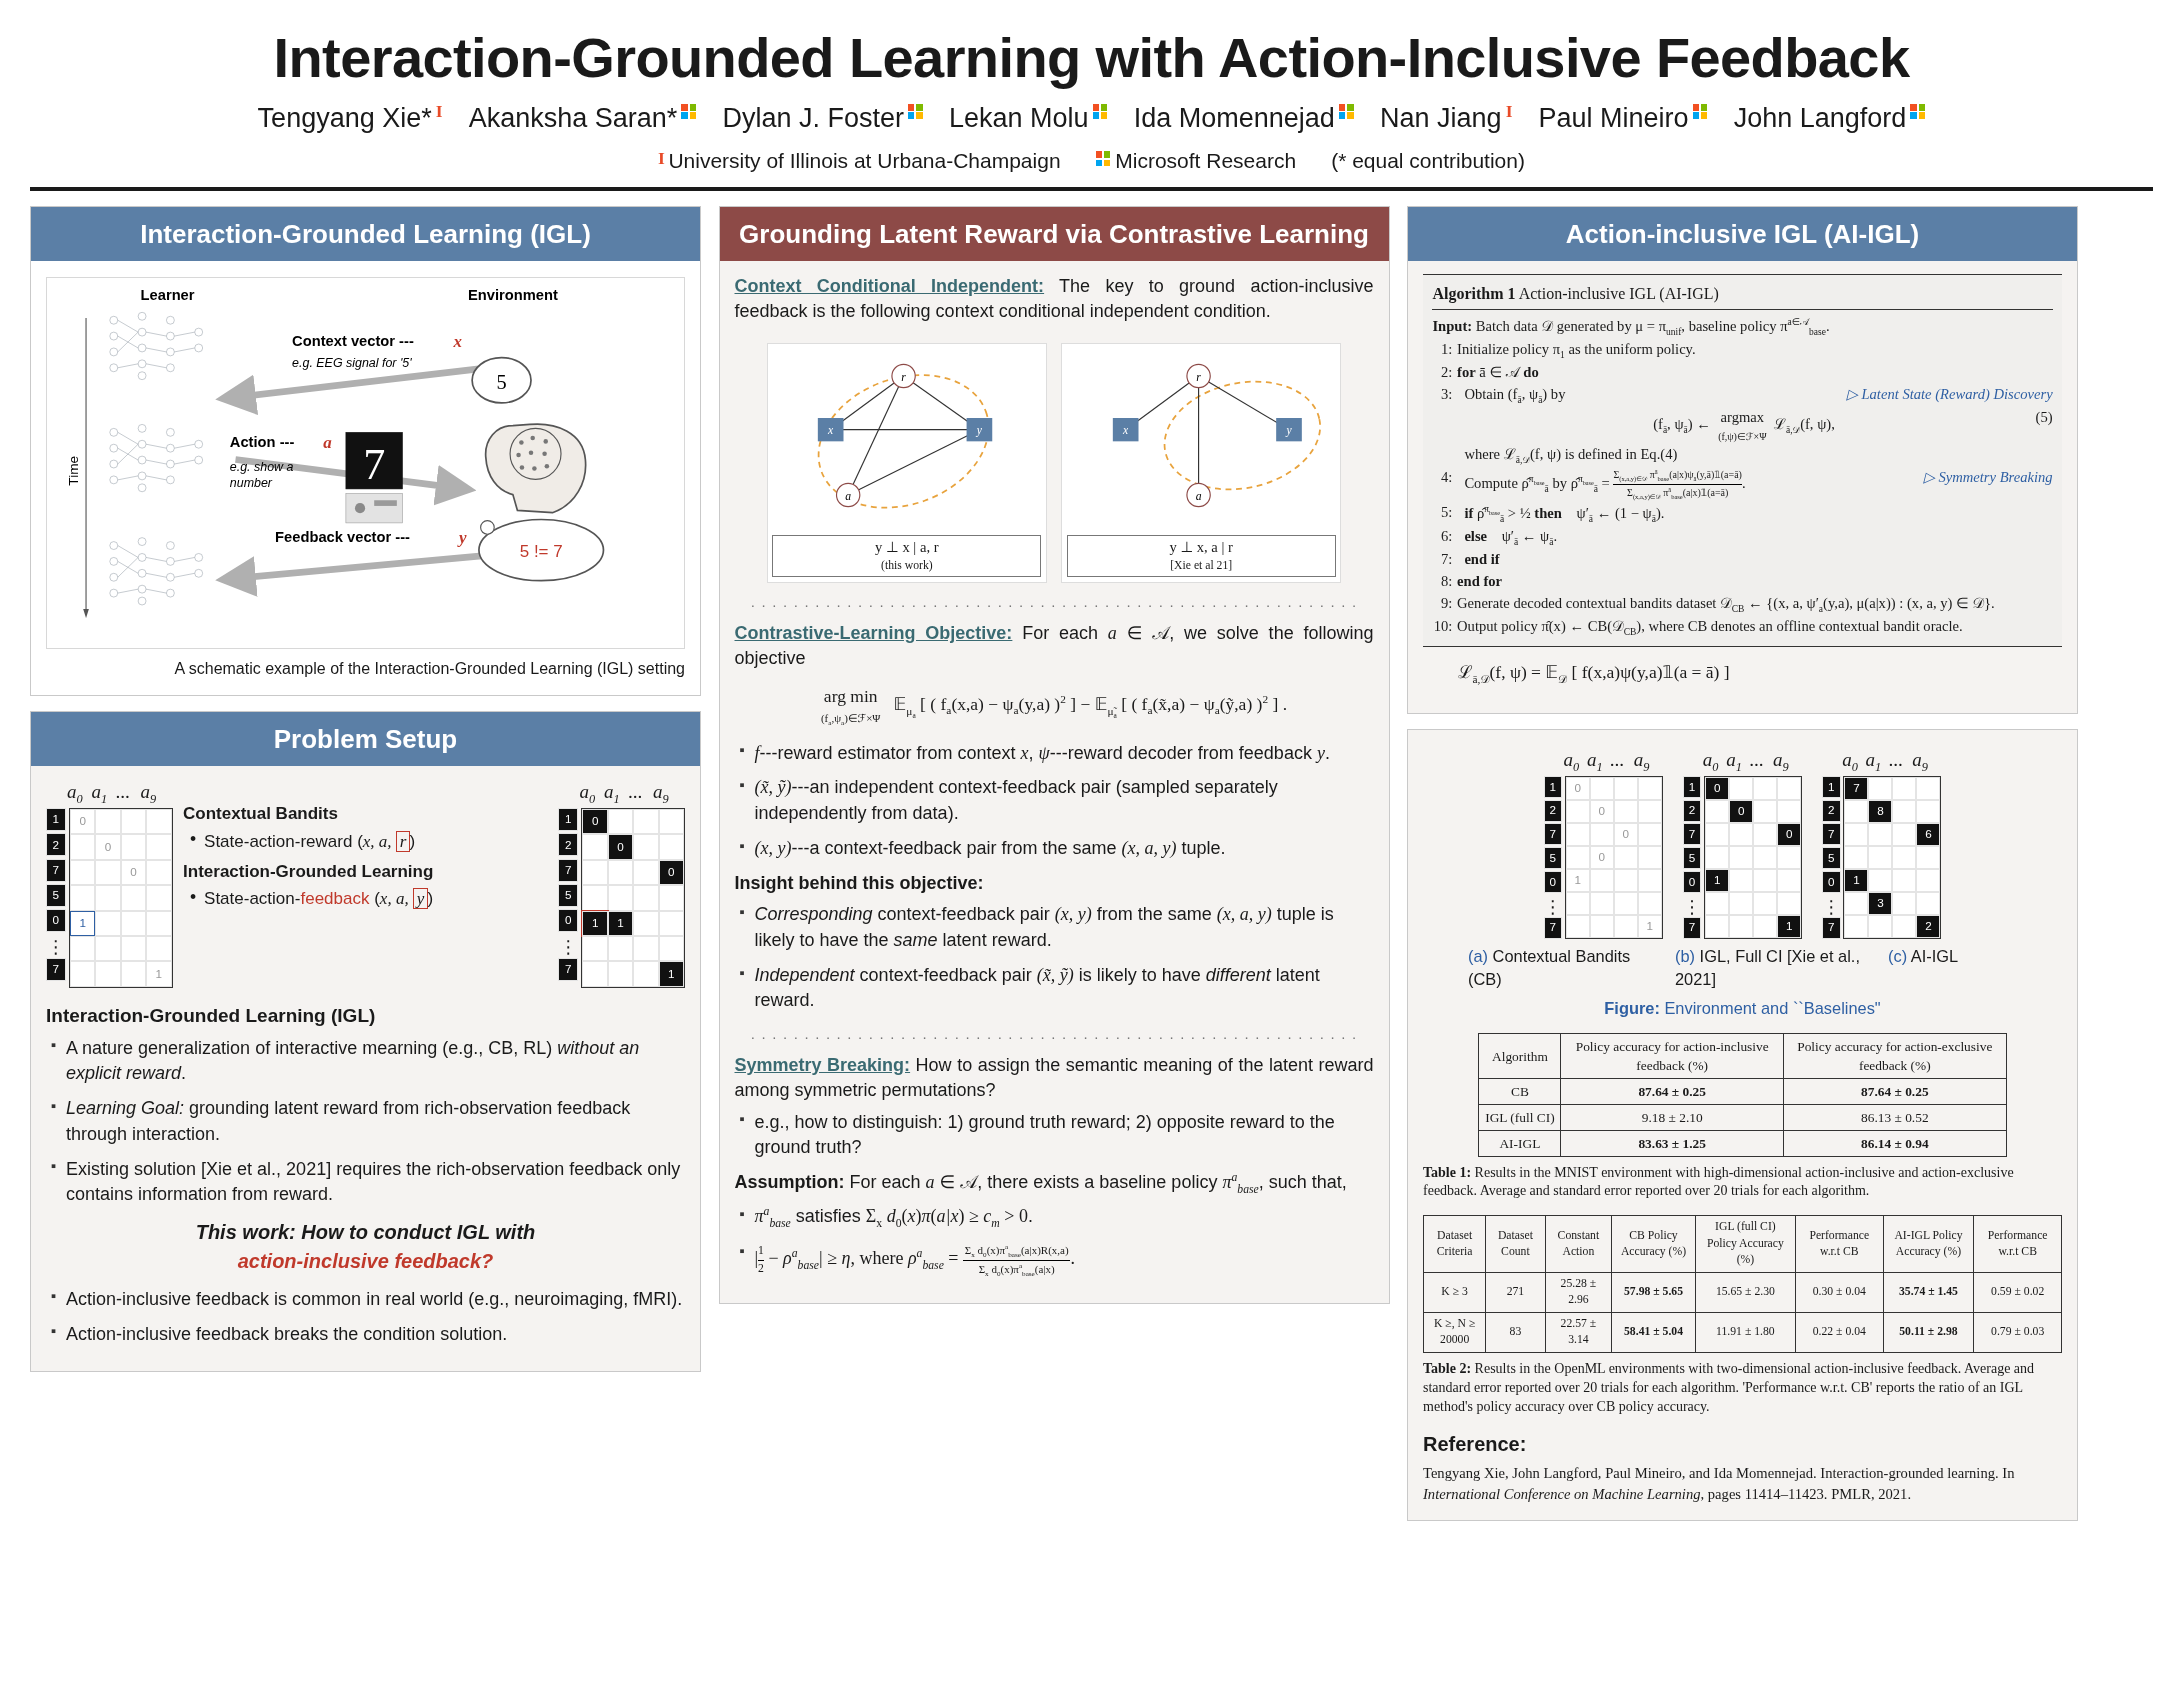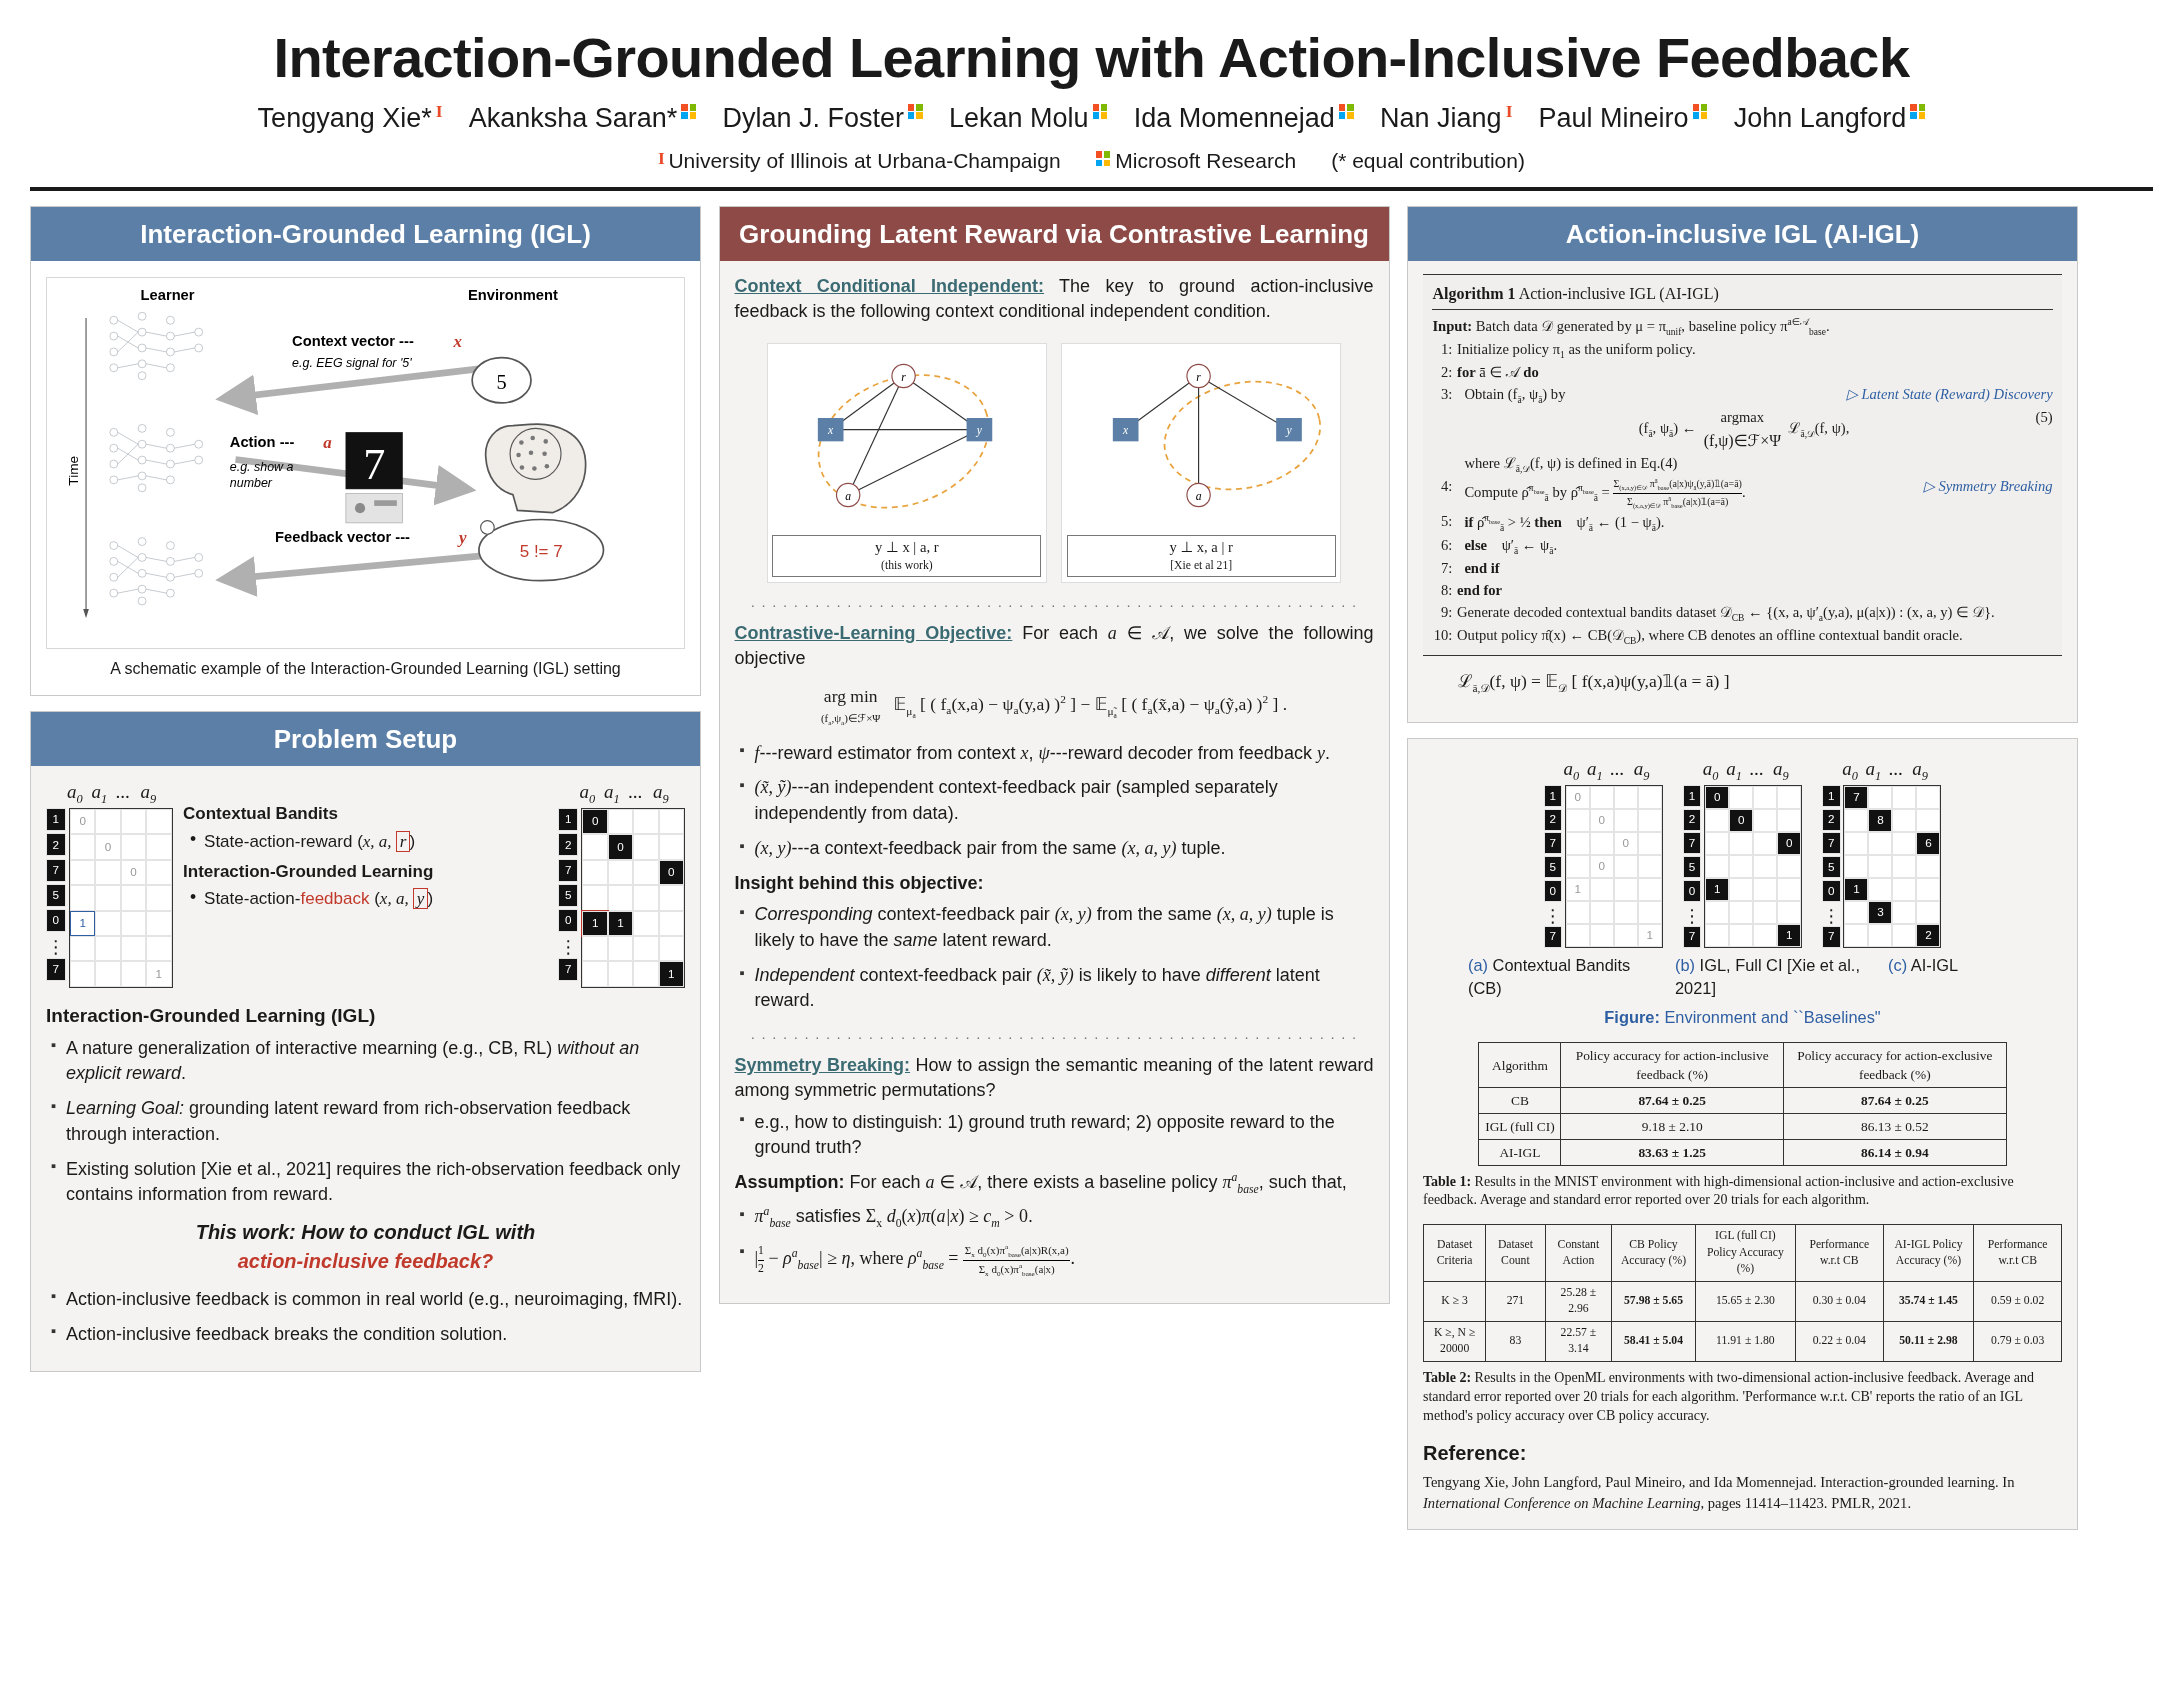--- a/index.html
+++ b/index.html
@@ -61,21 +61,21 @@
   .ital{font-style:italic;}
   .bi{font-weight:normal;font-style:italic;}
   .red{color:#c0392b;}
   .math{font-family:"Liberation Serif",serif;font-style:italic;}
   .mathu{font-family:"Liberation Serif",serif;}
   .center{text-align:center;}
   .dots{color:#777;letter-spacing:1.2px;font-size:15px;text-align:center;margin:8.2px 0;overflow:hidden;white-space:nowrap;}
 
   
   .fig-box{background:#ffffff;border:0.6px solid #d8d8d8;margin:3.5px 0 0 0;padding:5.8px;}
-  .cap{font-size:16px;text-align:center;margin-top:8.2px;}
+  .cap{font-size:16px;text-align:right;margin-top:8.2px;}
 
   
   .matrix{display:inline-block;border:1.2px solid #333;background:#fff;}
   .mrow{display:flex;}
   .mcell{width:23.4px;height:23.4px;border:0.6px solid #e4e4e4;font-size:11.7px;display:flex;align-items:center;justify-content:center;color:#999;}
   .mcell.dark{background:#111;color:#fff;}
   .mhdr{font-family:"Liberation Serif",serif;font-style:italic;font-size:19px;text-align:left;}
 
   
   .algo{background:#f0efed;border-top:1.2px solid #333;border-bottom:1.2px solid #333;padding:7px 9.4px;font-family:"Liberation Serif",serif;font-size:14.6px;line-height:1.5;}
@@ -631,21 +631,21 @@
                 <span class="num">2:</span>
                 <span><b>for</b> ā ∈ 𝒜 <b>do</b></span>
               </div>
             <div class="ln">
                 <span class="num">3:</span>
                 <span style="flex:1;">&nbsp;&nbsp;Obtain (f<sub>ā</sub>, ψ<sub>ā</sub>) by</span>
                 <span class="blue">▷ Latent State (Reward) Discovery</span>
               </div>
             <div class="ln">
                 <span class="num"></span>
-                <span style="flex:1;text-align:center;">(f<sub>ā</sub>, ψ<sub>ā</sub>) ← &nbsp;<span style="display:inline-block;text-align:center;vertical-align:middle;"><span style="display:block;">argmax</span><span style="display:block;font-size:16px;">(f,ψ)∈ℱ×Ψ</span></span>&nbsp; ℒ<sub>ā,𝒟</sub>(f, ψ),</span>
+                <span style="flex:1;text-align:center;">(f<sub>ā</sub>, ψ<sub>ā</sub>) ← &nbsp;<span style="display:inline-block;text-align:center;vertical-align:middle;"><span style="display:block;">argmax</span><span style="display:block;font-size:10px;">(f,ψ)∈ℱ×Ψ</span></span>&nbsp; ℒ<sub>ā,𝒟</sub>(f, ψ),</span>
                 <span>(5)</span>
               </div>
             <div class="ln">
                 <span class="num"></span>
                 <span>&nbsp;&nbsp;where ℒ<sub>ā,𝒟</sub>(f, ψ) is defined in Eq.(4)</span>
               </div>
             <div class="ln">
                 <span class="num">4:</span>
                 <span style="flex:1;">&nbsp;&nbsp;Compute ρ̂<sup>π<sub>base</sub></sup><sub>ā</sub> by ρ̂<sup>π<sub>base</sub></sup><sub>ā</sub> = <span style="display:inline-block;text-align:center;vertical-align:middle;font-size:10px;"><span style="display:block;border-bottom:0.6px solid #000;">Σ<sub>(x,a,y)∈𝒟</sub> π<sup>ā</sup><sub>base</sub>(a|x)ψ<sub>ā</sub>(y,ā)𝟙(a=ā)</span><span style="display:block;">Σ<sub>(x,a,y)∈𝒟</sub> π<sup>ā</sup><sub>base</sub>(a|x)𝟙(a=ā)</span></span>.</span>
                 <span class="blue">▷ Symmetry Breaking</span>

